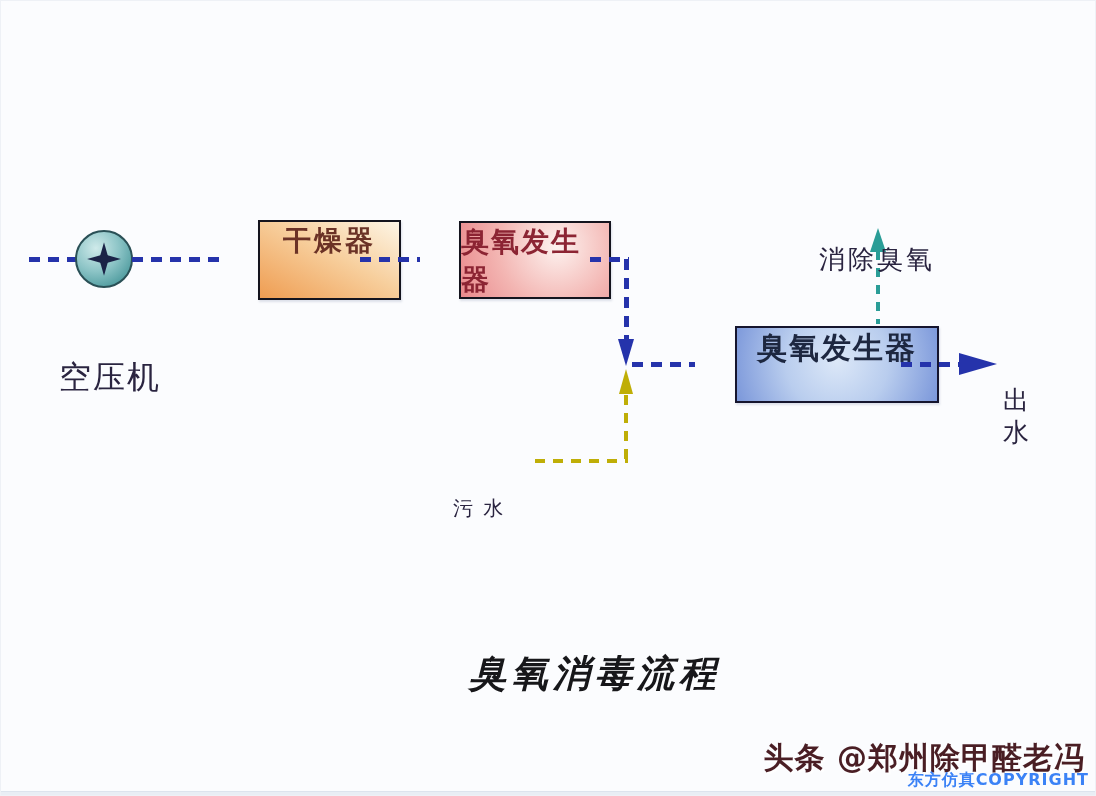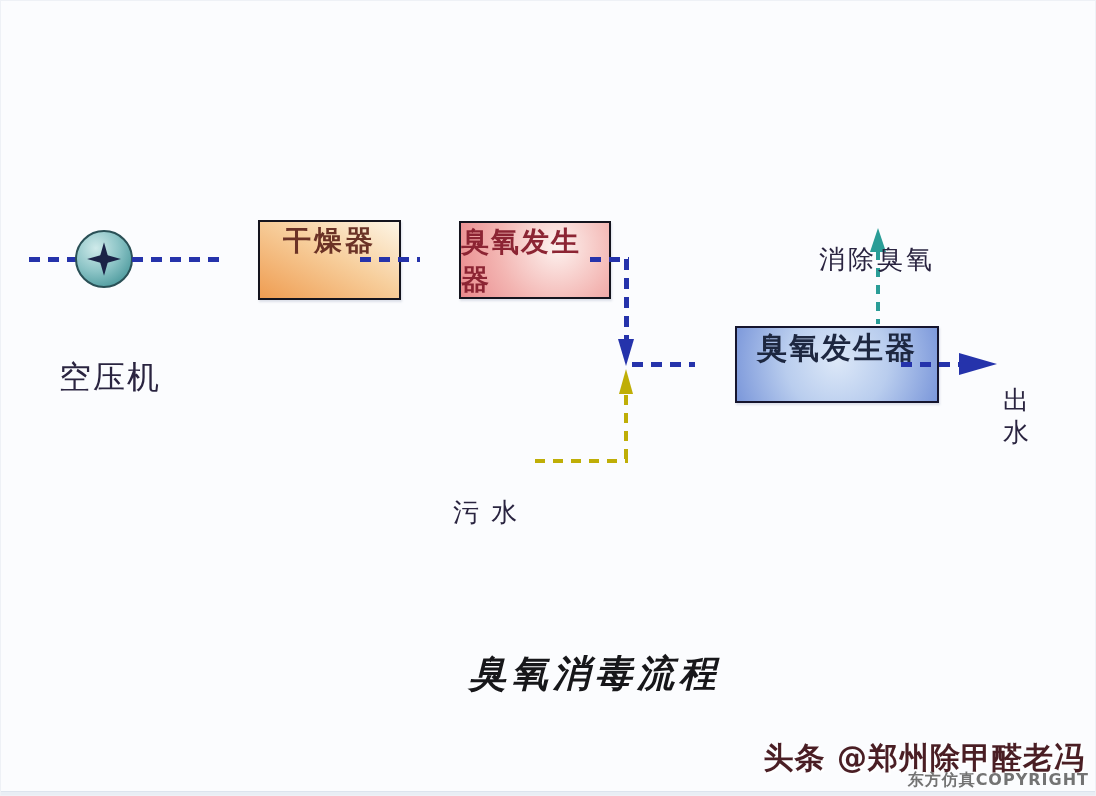--- a/index.html
+++ b/index.html
@@ -41,39 +41,39 @@
   
   #compressor-icon{
     position:absolute;left:74px;top:229px;width:58px;height:58px;border-radius:50%;
     border:2px solid #2a5056;box-sizing:border-box;
     background:radial-gradient(circle at 35% 30%,#cfeaea 0%,#8cc4c6 45%,#519da0 80%,#3d8184 100%);
     display:flex;align-items:center;justify-content:center;
   }
   
   .lbl{position:absolute;color:var(--label-text);font-family:"DejaVu Serif","DejaVu Sans",serif;margin-top:47px;}
   #compressor-label{left:58px;top:308px;font-size:32px;letter-spacing:2px;}
-  #wastewater-label{left:452px;top:447px;font-size:26px;letter-spacing:2px;}
+  #wastewater-label{left:452px;top:447px;font-size:20px;letter-spacing:2px;}
   #ozone-removal-label{left:818px;top:194px;font-size:26px;letter-spacing:3px;}
   #outlet-label{left:1002px;top:336px;font-size:26px;line-height:32px;text-align:center;}
   
   #diagram-title{
     position:absolute;left:400px;top:648px;width:320px;text-align:right;
     font-family:"DejaVu Serif","DejaVu Sans",serif;font-weight:bold;font-style:italic;
     font-size:37px;letter-spacing:5px;color:#17171a;
   }
   
   #watermark-headline{
     position:absolute;right:10px;top:737px;font-size:30px;font-weight:bold;
     color:#4a1e24;text-shadow:2px 2px 0 #ffffff;letter-spacing:1px;
     font-family:"DejaVu Sans",sans-serif;
     margin-left:8px;
   }
   #watermark-copyright{
     position:absolute;right:6px;top:769px;font-size:16px;font-weight:bold;
-    color:#737373;letter-spacing:1px;font-family:"DejaVu Sans",sans-serif;
+    color:#3b82f6;letter-spacing:1px;font-family:"DejaVu Sans",sans-serif;
   }
   #bottom-strip{position:absolute;left:0;top:790px;width:1096px;height:6px;background:#e9eef5;border-top:1px solid #dde4ee;}
 </style>
 </head>
 <body>
 
 <div id="canvas">
 
   <div class="hline flow-h" style="left:28px;top:256px;width:48px;"></div>
 

